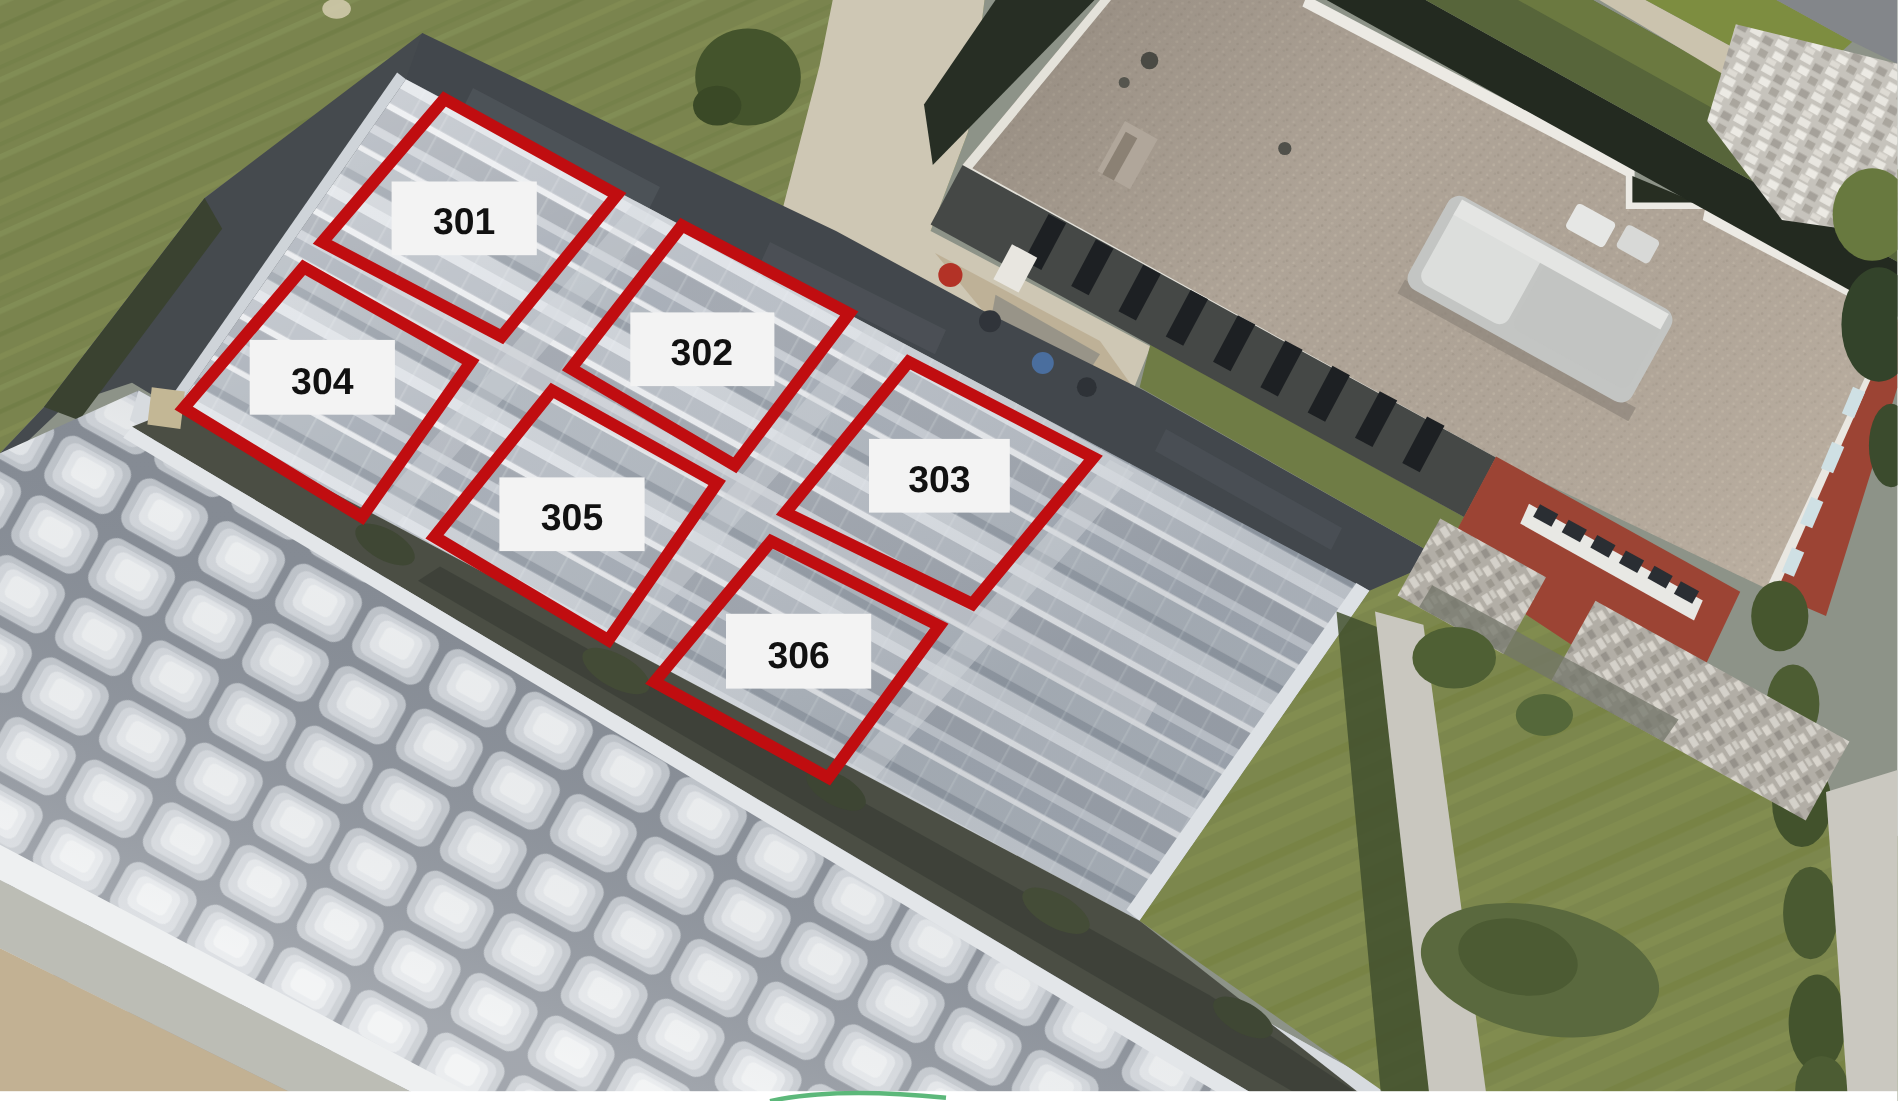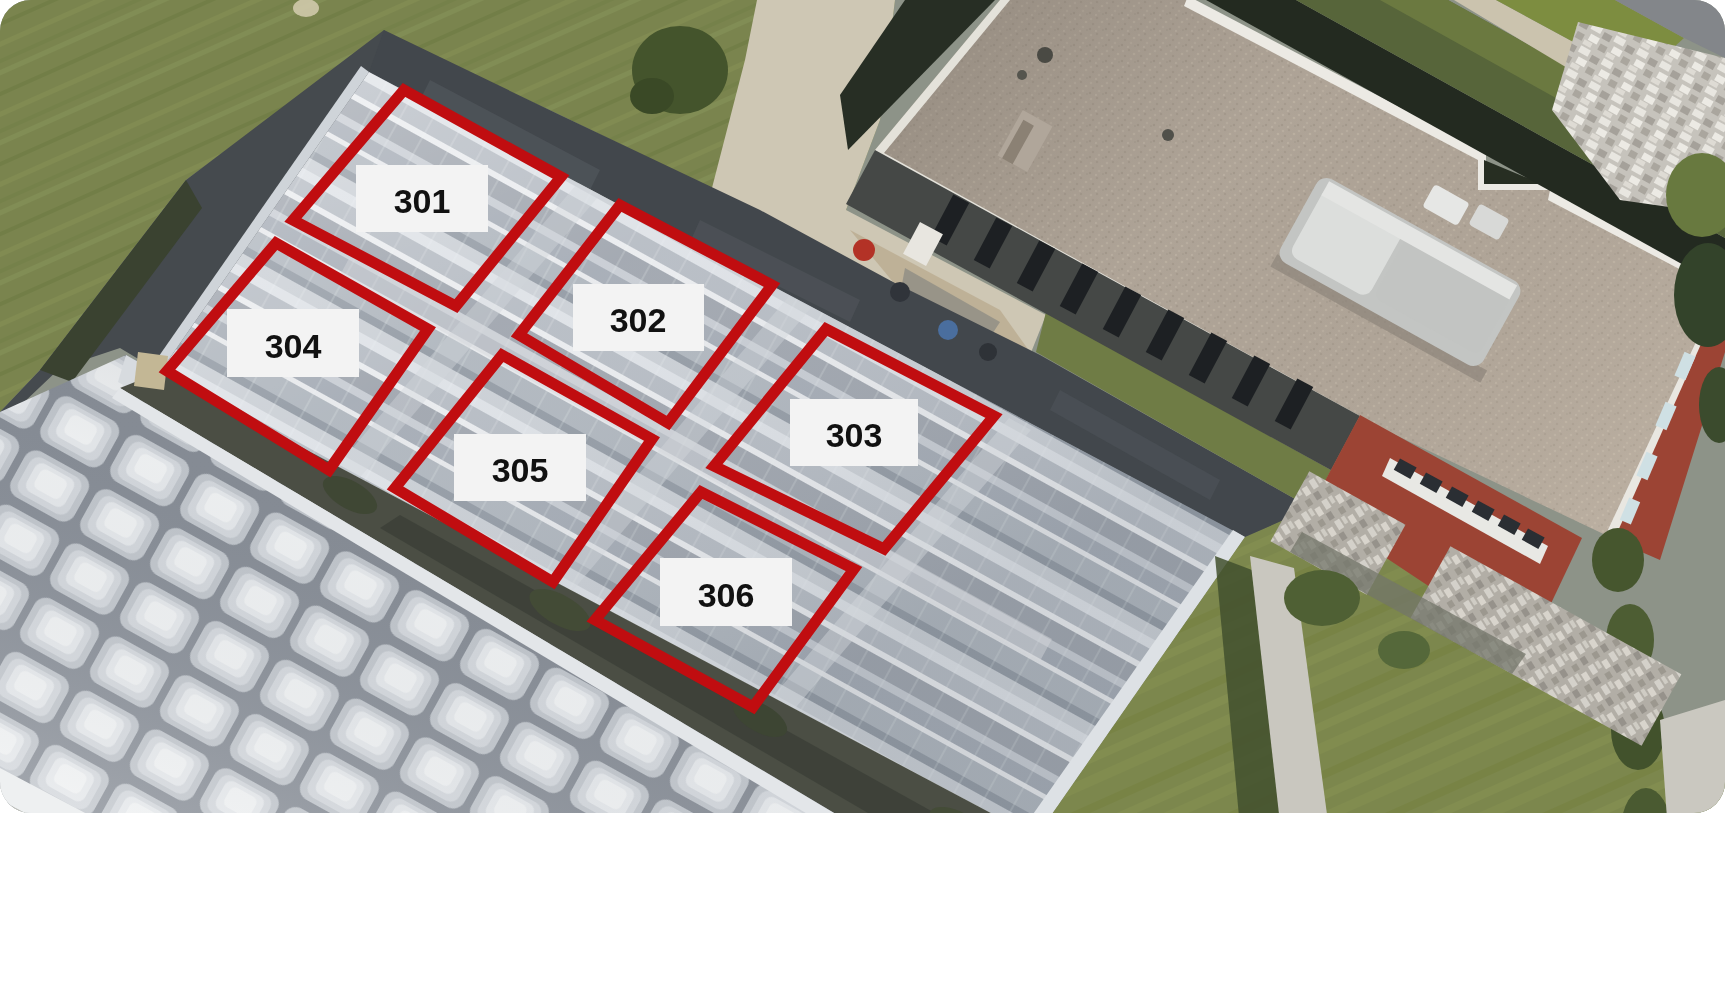--- a/index.html
+++ b/index.html
@@ -1,16 +1,16 @@
 <!DOCTYPE html>
 <html><head>
 <meta charset="utf-8">
 <style>
   html,body{margin:0;padding:0;background:#fff;}
-  .wrap{width:1725px;height:813px;position:relative;overflow:hidden;border-radius:31px;}
+  .wrap{width:1725px;height:1001px;position:relative;overflow:hidden;}
   text{font-family:"Liberation Sans",sans-serif;}
 </style>
 </head>
 <body>
 <div class="wrap">
 <svg width="1725" height="1001" viewBox="0 0 1725 1001" xmlns="http://www.w3.org/2000/svg">
 <defs>
   <pattern id="grassTex" width="64" height="64" patternUnits="userSpaceOnUse" patternTransform="rotate(-24)">
     <rect width="64" height="64" fill="#7a844e"></rect>
     <rect y="0" width="64" height="5" fill="#87945a" opacity="0.55"></rect>

